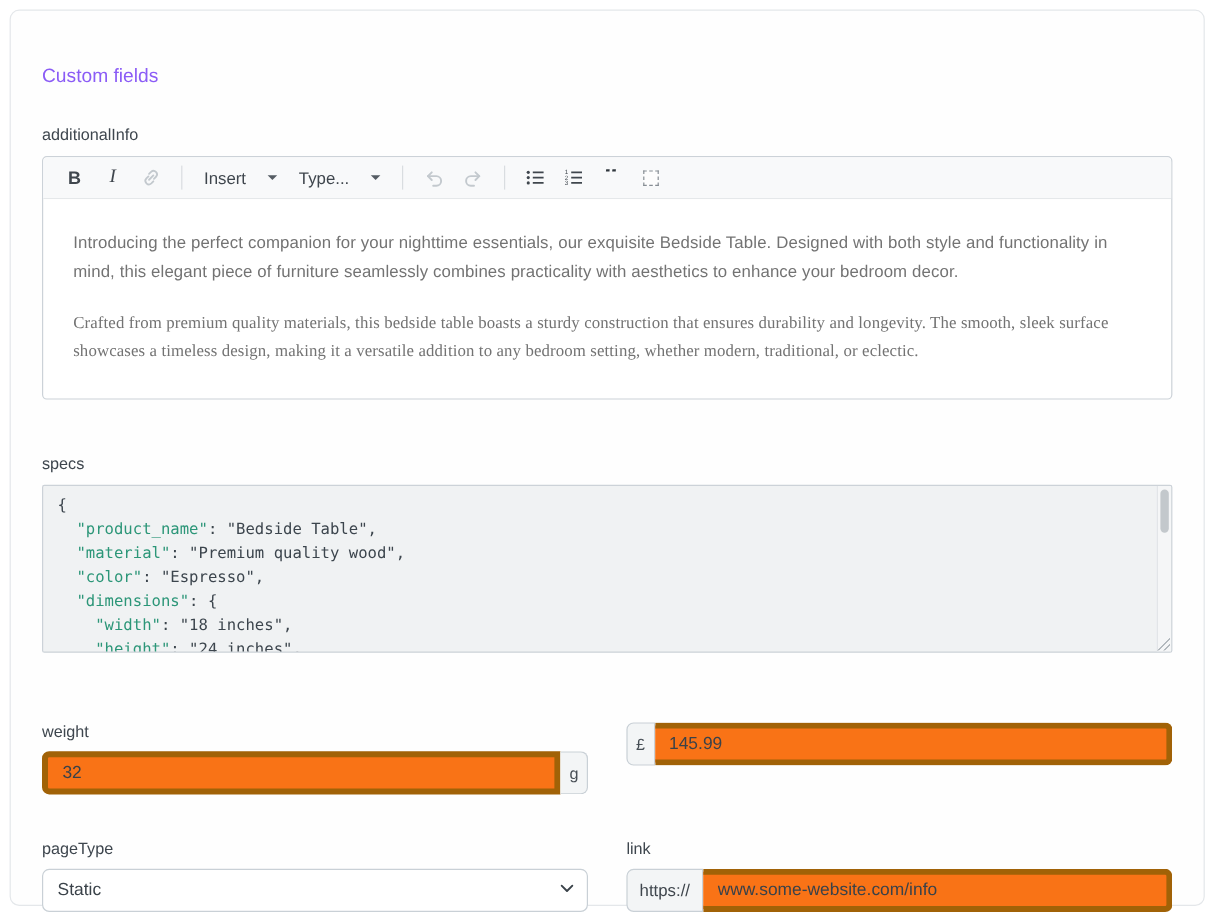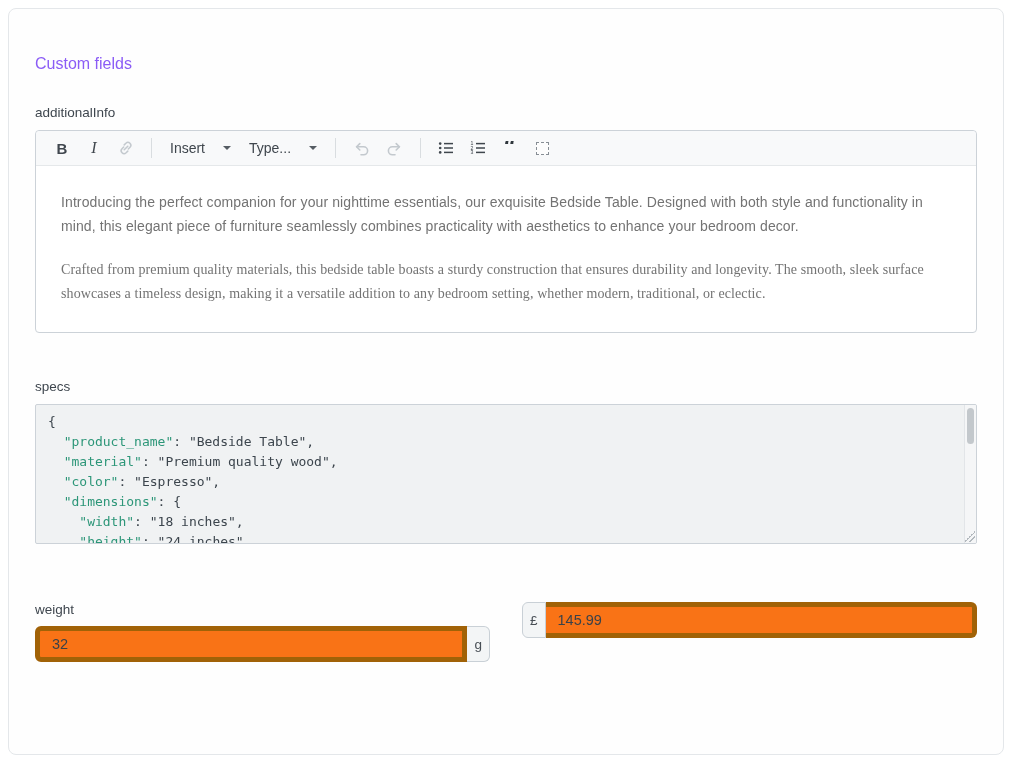--- a/index.html
+++ b/index.html
@@ -322,13 +322,35 @@
       </div>
     </div>
     <div class="col">
       <div class="input-group">
         <span class="addon prefix">£</span>
         <input class="text-input has-prefix" type="text" value="145.99" style="">
       </div>
     </div>
   </div>
 
+  <div class="fields-row row-2">
+    <div class="col">
+      <div class="field-label">pageType</div>
+      <div class="select-wrap">
+        <select class="page-type">
+          <option>Static</option>
+        </select>
+        <span class="select-chevron">
+          <svg width="11" height="7" viewBox="0 0 11 7" fill="none" stroke="#3a4249" stroke-width="1.6" stroke-linecap="round" stroke-linejoin="round">
+            <path d="M1 1 L5.5 5.5 L10 1"></path>
+          </svg>
+        </span>
+      </div>
+    </div>
+    <div class="col">
+      <div class="field-label">link</div>
+      <div class="input-group">
+        <span class="addon prefix url">https://</span>
+        <input class="text-input has-prefix" type="text" value="www.some-website.com/info" style="">
+      </div>
+    </div>
+  </div>
 </div>
 
 </body></html>

